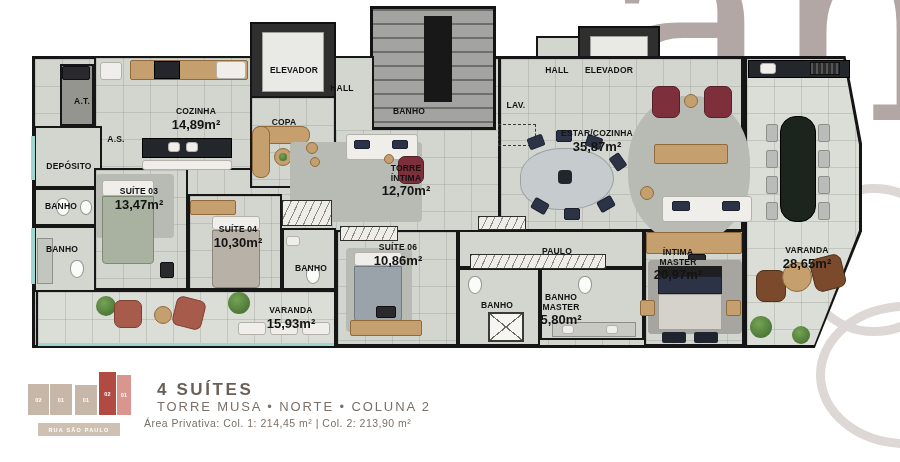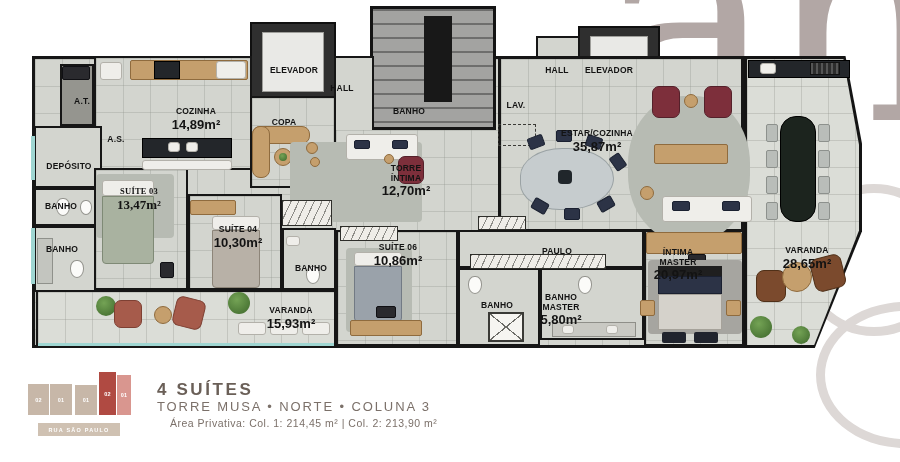--- a/index.html
+++ b/index.html
@@ -76,21 +76,21 @@
     position:absolute;transform:translate(-50%,-50%);
     text-align:center;color:#131313;line-height:1.12;pointer-events:none;margin-top:10px;
   }
   .rl-name{font-weight:bold;font-size:8.5px;letter-spacing:.2px;white-space:pre-line}
   .rl-area{font-size:13px;font-weight:600;margin-top:1px}
 
   
   .footer{position:absolute;left:0;top:366px;width:900px;height:96px;z-index:3}
   .f-title{position:absolute;left:157px;top:14px;font-size:17px;font-weight:bold;letter-spacing:2.6px;color:#6a5f57}
   .f-sub{position:absolute;left:157px;top:33px;font-size:13px;letter-spacing:1.9px;color:#7b7069}
-  .f-area{position:absolute;left:170px;top:51px;font-size:10.5px;letter-spacing:.5px;color:#7b7069}
+  .f-area{position:absolute;left:144px;top:51px;font-size:10.5px;letter-spacing:.5px;color:#7b7069}
 
   .mm{position:absolute;left:28px;top:4px;width:104px;height:76px}
   .mm-block{position:absolute;display:flex;align-items:center;justify-content:center;
     color:#fff;font-size:5.5px;font-weight:bold;letter-spacing:.3px}
   .mm-beige{background:#c7b7a8}
   .mm-red{background:#b04a42}
   .mm-redl{background:#d9968f}
   .mm-street{
     position:absolute;left:10px;top:53px;width:82px;height:13px;background:#cfc1b2;
     display:flex;align-items:center;justify-content:center;
@@ -302,21 +302,21 @@
     </div>
     <div class="room-label" style="left: 116px; top: 130px;">
       <div class="rl-name">A.S.</div>
     </div>
     <div class="room-label" style="left: 61px; top: 197px;">
       <div class="rl-name">BANHO</div>
     </div>
     <div class="room-label" style="left: 62px; top: 240px;">
       <div class="rl-name">BANHO</div>
     </div>
-    <div class="room-label" style="left: 139px; top: 190px; font-family: Liberation Serif, serif;">
+    <div class="room-label" style="left: 139px; top: 190px;">
       <div class="rl-name">SUÍTE 03</div>
       <div class="rl-area">13,47m²</div>
     </div>
     <div class="room-label" style="left: 238px; top: 228px;">
       <div class="rl-name">SUÍTE 04</div>
       <div class="rl-area">10,30m²</div>
     </div>
     <div class="room-label" style="left: 311px; top: 259px;">
       <div class="rl-name">BANHO</div>
     </div>
@@ -364,15 +364,15 @@
         <span>02</span>
       </div>
     <div class="mm-block mm-redl" style="left:89px;top:5px;width:14px;height:40px">
         <span>01</span>
       </div>
     <div class="mm-street">
         <span>RUA SÃO PAULO</span>
       </div>
   </div>
   <div class="f-title">4 SUÍTES</div>
-  <div class="f-sub">TORRE MUSA • NORTE • COLUNA 3</div>
+  <div class="f-sub">TORRE MUSA • NORTE • COLUNA 2</div>
   <div class="f-area">Área Privativa: Col. 1: 214,45 m² | Col. 2: 213,90 m²</div>
 </div>
 
 </body></html>

